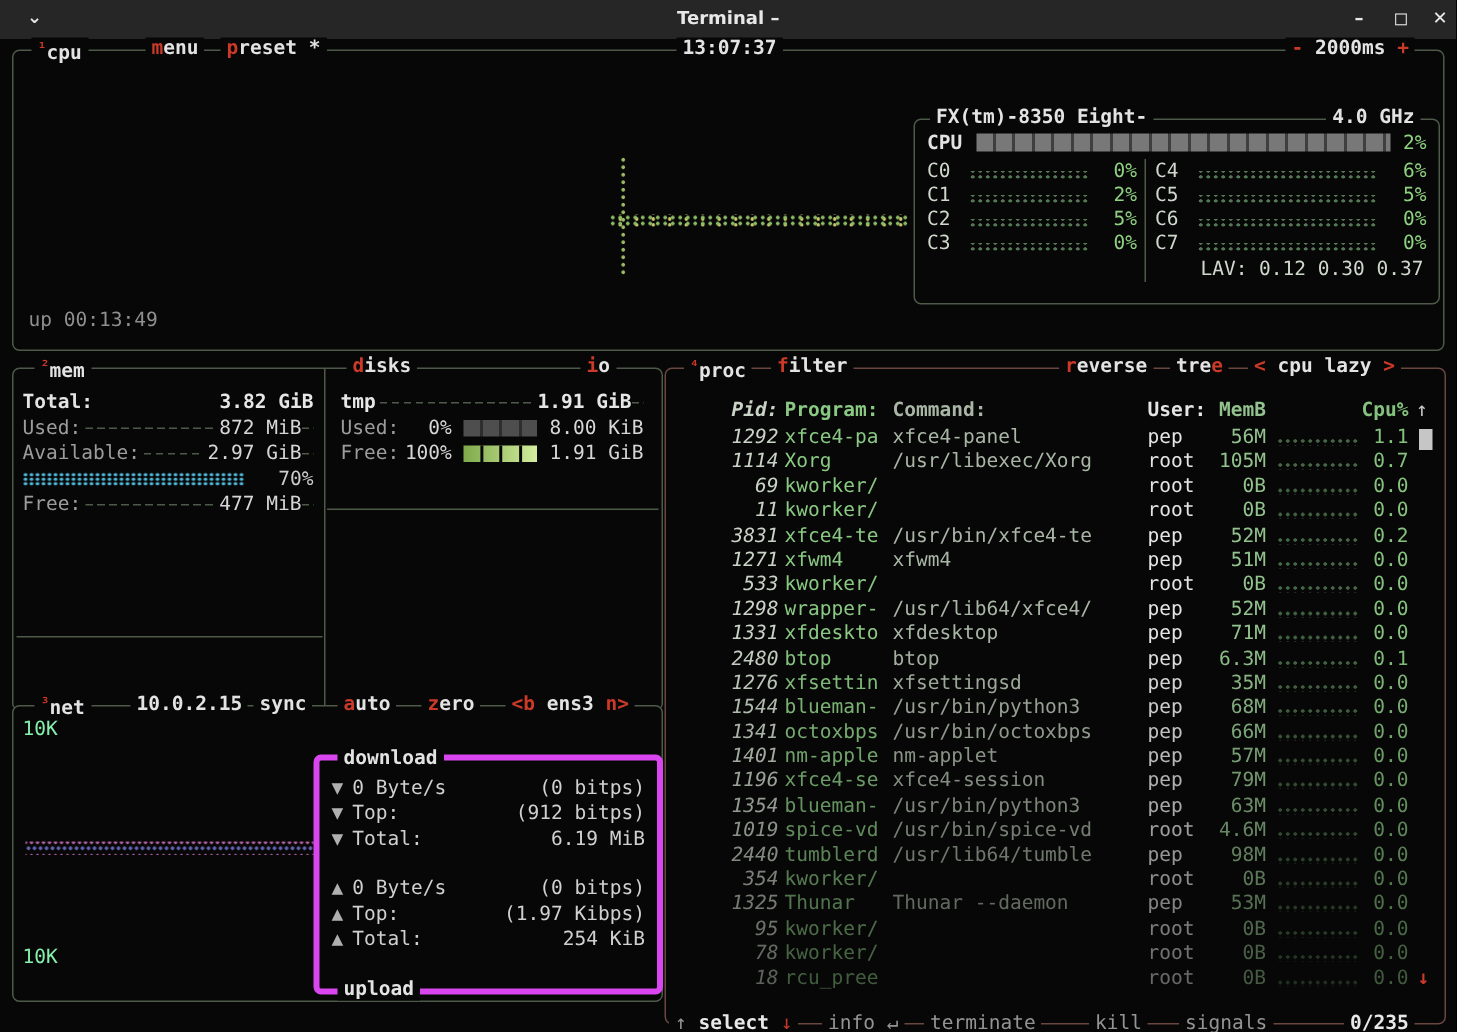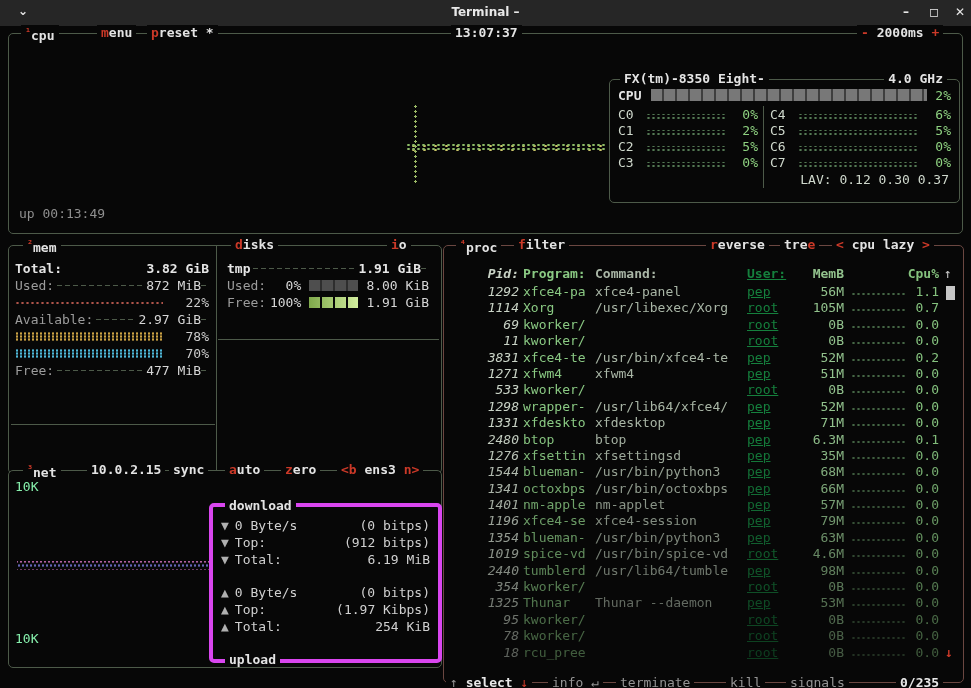--- a/index.html
+++ b/index.html
@@ -88,21 +88,21 @@
   .nlabel{color:#d0d0d0;}
   .nval{margin-left:auto;color:#d0d0d0;}
   
   #proc-headers{position:absolute;left:0;top:20px;width:100%;height:16px;font-weight:bold;color:#e3e3e3;}
   #proc-rows{position:absolute;left:0;top:38px;width:100%;}
   .prow{position:relative;height:16.4px;white-space:pre;cursor:pointer;}
   .pc{position:absolute;top:0;}
   .c-pid{left:8px;width:67px;text-align:right;color:#c9d3c6;font-style:italic;}
   .c-prog{left:79px;width:70px;color:#8ac983;}
   .c-cmd{left:151px;width:150px;color:#a9b6a6;}
-  .c-user{left:303px;width:48px;color:#15803d;text-decoration:underline;}
+  .c-user{left:321px;width:48px;color:#e5e5e5;}
   .c-mem{left:352px;width:48px;text-align:right;color:#92c28d;}
   .c-dots{left:407px;width:55px;height:5px;top:8px;
     background-image:radial-gradient(circle,#456745 1px,transparent 1.3px);
     background-size:5px 4px;}
   .c-cpu{left:455px;width:40px;text-align:right;color:#85c27e;}
   .c-sort{left:500px;color:#c9c9c9;}
   #proc-scrollbar{position:absolute;left:502px;top:40px;width:9px;height:14px;background:#c6c6c6;cursor:pointer;}
   #proc-downarrow{position:absolute;left:501px;top:399px;color:#cb3928;font-weight:bold;}
   .fbtn{color:#949494;cursor:pointer;}
   
@@ -198,23 +198,21 @@
       <div id="mem-divider"></div>
       <div id="mem-hline"></div>
 
       <div id="mem-stats">
         <div class="mrow">
           <span class="mlabel b">Total:</span>
           <span class="mval b" style="margin-left:auto;">3.82 GiB</span>
         </div>
 
       <div class="mrow"><span class="mlabel">Used:</span><span class="dashfill"></span><span class="mval">872 MiB</span><span class="dashend"></span></div>
-          <div class="mrow"><span class="meter used"></span><span class="mpct">22%</span></div>
           <div class="mrow"><span class="mlabel">Available:</span><span class="dashfill"></span><span class="mval">2.97 GiB</span><span class="dashend"></span></div>
-          <div class="mrow"><span class="meter available"></span><span class="mpct">78%</span></div>
           <div class="mrow"><span class="meter cached"></span><span class="mpct">70%</span></div>
           <div class="mrow"><span class="mlabel">Free:</span><span class="dashfill"></span><span class="mval">477 MiB</span><span class="dashend"></span></div>
         </div>
 
       <div id="disk-rows">
         <div class="drow">
           <span class="mval b">tmp</span>
           <span class="dashfill"></span>
           <span class="mval b">1.91 GiB</span>
           <span class="dashend"></span>

